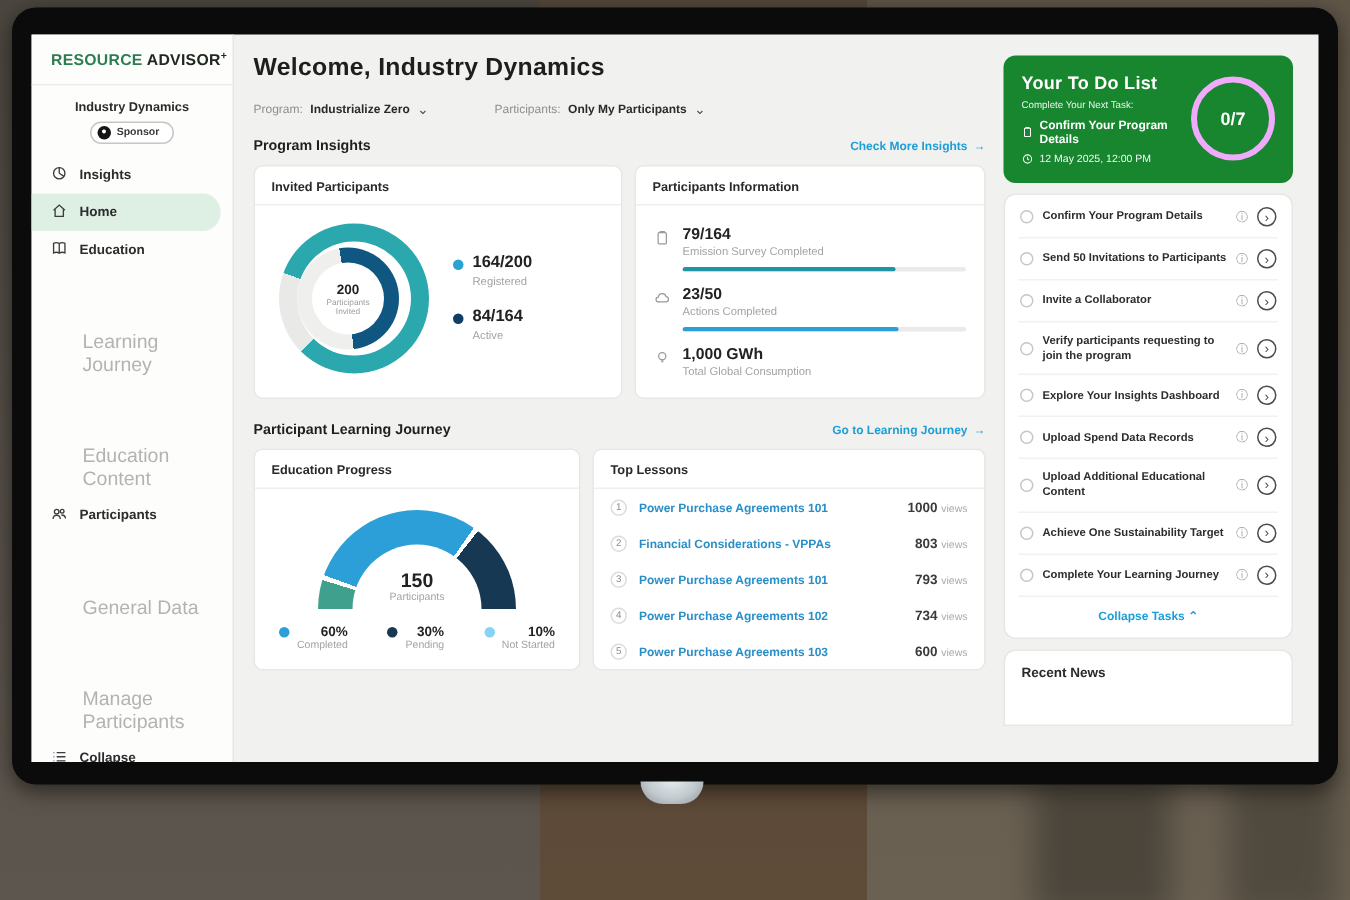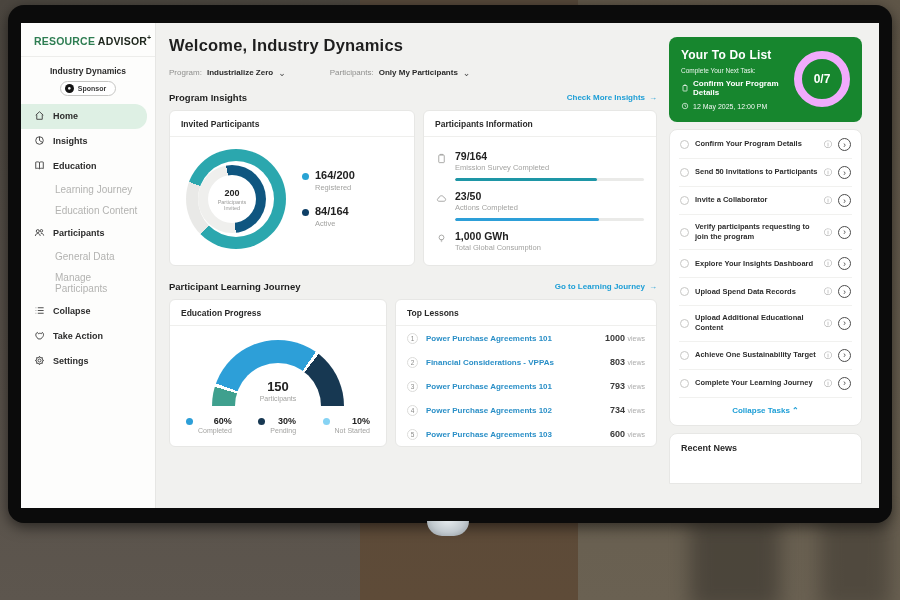--- a/index.html
+++ b/index.html
@@ -22,21 +22,21 @@
   .logo .g { color:#2e7d52; }
   .logo .d { color:#20281f; }
   .logo sup { font-size:7px; color:#20281f; }
   .org { text-align:center; font-size:8.5px; font-weight:bold; color:#2b2b2b; margin-top:9px; }
   .badge { display:flex; align-items:center; gap:4px; width:max-content; margin:5px auto 0; border:1px solid #c6c6c4; border-radius:10px; padding:2px 9px 2px 4px; font-size:7px; font-weight:bold; color:#3a3a3a; background:#fff; }
   .badge-dot { width:9px; height:9px; border-radius:50%; background:#141414; color:#fff; font-size:6px; display:flex; align-items:center; justify-content:center; }
   .nav { margin-top:8px; }
   .nav-item { display:flex; align-items:center; gap:8px; padding:6px 10px 6px 13px; font-size:9px; font-weight:bold; color:#2c2c2c; cursor:pointer; }
   .nav-item.active { background:#def0e4; border-radius:0 12px 12px 0; margin-right:8px; }
   .nav-item svg { width:11px; height:11px; stroke:#3c3c3c; fill:none; stroke-width:1.3; flex-shrink:0; }
-  .nav-sub { padding:5px 10px 5px 34px; font-size:10px; color:#b3b3b1; cursor:pointer; }
+  .nav-sub { padding:5px 10px 5px 34px; font-size:13px; color:#b3b3b1; cursor:pointer;margin-top:36px; }
 
   
   .main { flex:1; padding:13px 10px 0 13px; min-width:0; }
   .h1 { font-size:16.5px; font-weight:bold; color:#1e1e1e; letter-spacing:.2px; }
   .filters { display:flex; gap:44px; margin-top:13px; font-size:8px; color:#8f8f8d; align-items:center; }
   .filter { display:flex; gap:5px; align-items:center; }
   .filter b { color:#2a2a2a; font-size:8px; }
   .chev { font-size:9px; color:#4a4a4a; line-height:4px; }
   .section-row { display:flex; justify-content:space-between; align-items:center; margin-top:15px; margin-bottom:7px; }
   .section-title { font-size:9.5px; font-weight:bold; color:#1f1f1f; }
@@ -102,21 +102,21 @@
   .views small { font-size:7px; font-weight:normal; color:#ababab; }
 
   
   .rightcol { width:212px; flex-shrink:0; padding:14px 17px 0 2px; }
   .green-card { background:#17862e; border-radius:8px; color:#fff; padding:11px 12px 12px; display:flex; justify-content:center; align-items:center; cursor:pointer; }
   .gc-title { font-size:12px; font-weight:bold; letter-spacing:.2px; }
   .gc-sub { font-size:6.5px; margin-top:5px; opacity:.9; }
   .gc-task { font-size:8px; font-weight:bold; margin-top:5px; display:flex; gap:4px; align-items:center; }
   .gc-due { font-size:7px; margin-top:5px; display:flex; gap:4px; align-items:center; opacity:.95; }
   .gc-task svg, .gc-due svg { width:8px; height:8px; stroke:#fff; fill:none; stroke-width:1.4; flex-shrink:0; }
-  .gc-ring { width:56px; height:56px; border-radius:50%; border:8px solid #f0abfc; display:flex; align-items:center; justify-content:center; font-size:12px; font-weight:bold; flex-shrink:0; }
+  .gc-ring { width:56px; height:56px; border-radius:50%; border:4px solid #f0abfc; display:flex; align-items:center; justify-content:center; font-size:12px; font-weight:bold; flex-shrink:0; }
 
   .tasks-card { background:#fff; border:1px solid #e7e7e5; border-radius:8px; margin-top:7px; padding:1px 9px; }
   .task-row { display:flex; align-items:center; gap:6px; padding:7px 1px; border-bottom:1px solid #f1f1ef; cursor:pointer; }
   .task-row:last-of-type { border-bottom:none; }
   .cbox { width:9px; height:9px; border-radius:50%; border:1px solid #c7c7c5; flex-shrink:0; }
   .task-label { flex:1; font-size:7.5px; font-weight:bold; color:#2d2d2d; line-height:1.35; }
   .info-i { font-size:8px; color:#a0a0a0; flex-shrink:0; }
   .go-btn { width:13px; height:13px; border-radius:50%; border:1.3px solid #4c4c4c; color:#4c4c4c; font-size:9px; line-height:10px; display:flex; align-items:center; justify-content:center; flex-shrink:0; }
   .collapse { text-align:center; font-size:8px; font-weight:bold; color:#1d9ed6; padding:8px 0 9px; cursor:pointer; }
   .news-card { background:#fff; border:1px solid #e7e7e5; border-radius:8px 8px 0 0; margin-top:7px; padding:9px 11px 30px; font-size:9px; font-weight:bold; color:#2a2a2a; }
@@ -138,32 +138,32 @@
         <div class="logo">
           <span class="g">RESOURCE</span>
           <span class="d">ADVISOR</span><sup class="d">+</sup>
         </div>
         <div class="org">Industry Dynamics</div>
         <div class="badge">
           <span class="badge-dot">●</span>
           <span>Sponsor</span>
         </div>
         <div class="nav">
-          <div class="nav-item active">
-            <span><svg viewBox="0 0 16 16">
-                  <path d="M2.5 7.5 L8 2.5 L13.5 7.5 M4 6.8 V13.5 H12 V6.8"></path>
-                </svg></span>
-            <span>Home</span>
-          </div>
           <div class="nav-item">
             <span><svg viewBox="0 0 16 16">
                   <circle cx="8" cy="8" r="5.5"></circle>
                   <path d="M8 8 V2.5 M8 8 L12.5 11"></path>
                 </svg></span>
             <span>Insights</span>
+          </div>
+          <div class="nav-item active">
+            <span><svg viewBox="0 0 16 16">
+                  <path d="M2.5 7.5 L8 2.5 L13.5 7.5 M4 6.8 V13.5 H12 V6.8"></path>
+                </svg></span>
+            <span>Home</span>
           </div>
           <div class="nav-item">
             <span><svg viewBox="0 0 16 16">
                   <path d="M8 3.5 C6.5 2.5 4 2.5 2.5 3.2 V12.5 C4 11.8 6.5 11.8 8 12.8 C9.5 11.8 12 11.8 13.5 12.5 V3.2 C12 2.5 9.5 2.5 8 3.5 V12.8"></path>
                 </svg></span>
             <span>Education</span>
           </div>
           <div class="nav-sub">Learning Journey</div>
           <div class="nav-sub">Education Content</div>
           <div class="nav-item">

